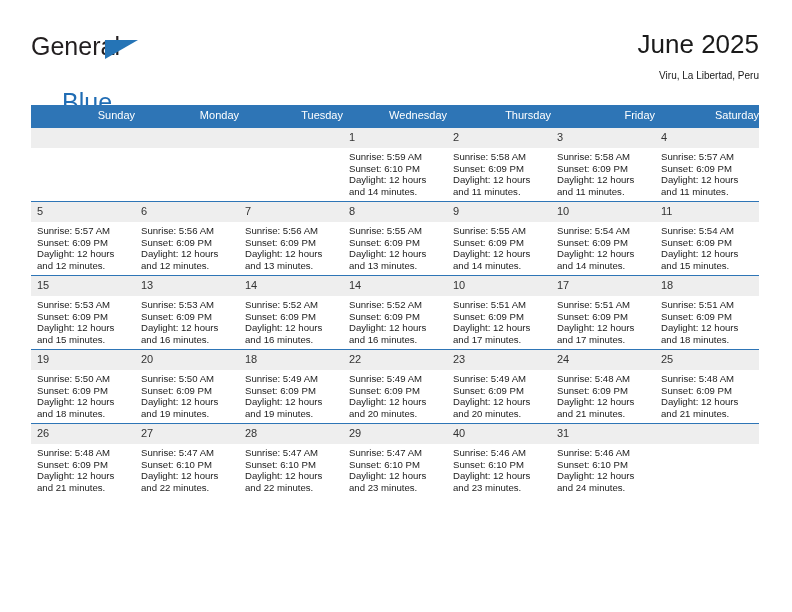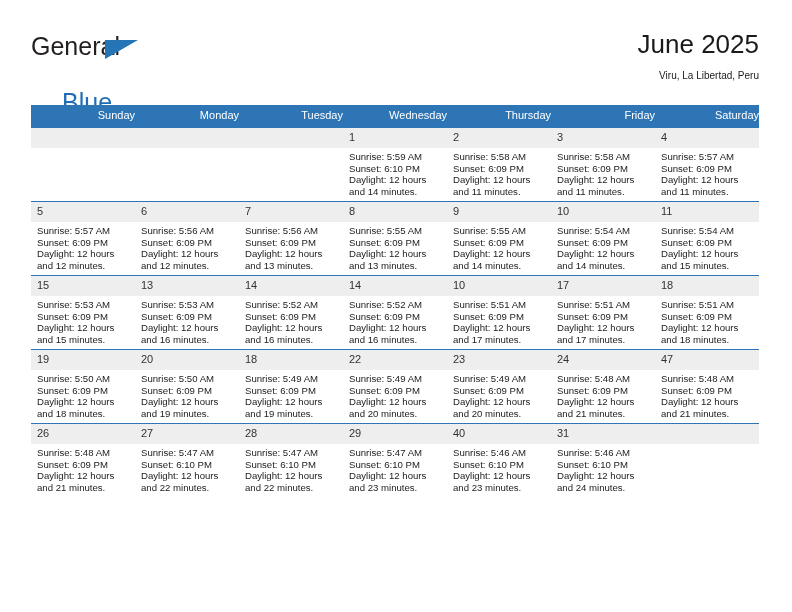--- a/index.html
+++ b/index.html
@@ -400,21 +400,21 @@
           <td>
             <span class="daynum">24</span>
             <div class="info">
               <div>Sunrise: 5:48 AM</div>
               <div>Sunset: 6:09 PM</div>
               <div>Daylight: 12 hours</div>
               <div>and 21 minutes.</div>
             </div>
           </td>
           <td>
-            <span class="daynum">47</span>
+            <span class="daynum">25</span>
             <div class="info">
               <div>Sunrise: 5:48 AM</div>
               <div>Sunset: 6:09 PM</div>
               <div>Daylight: 12 hours</div>
               <div>and 21 minutes.</div>
             </div>
           </td>
         </tr>
         <tr class="week-row">
           <td>

